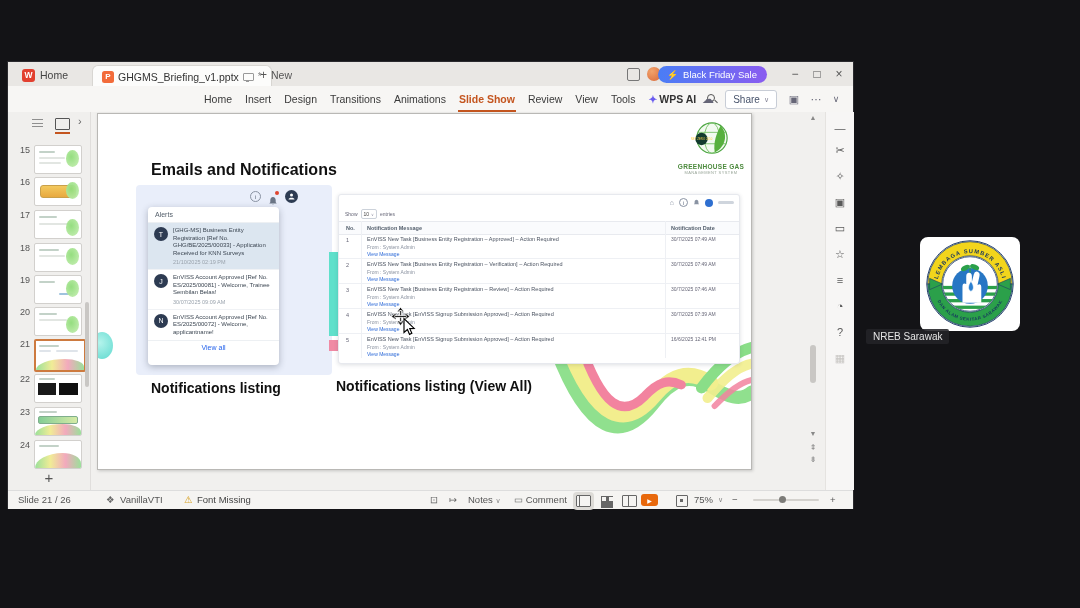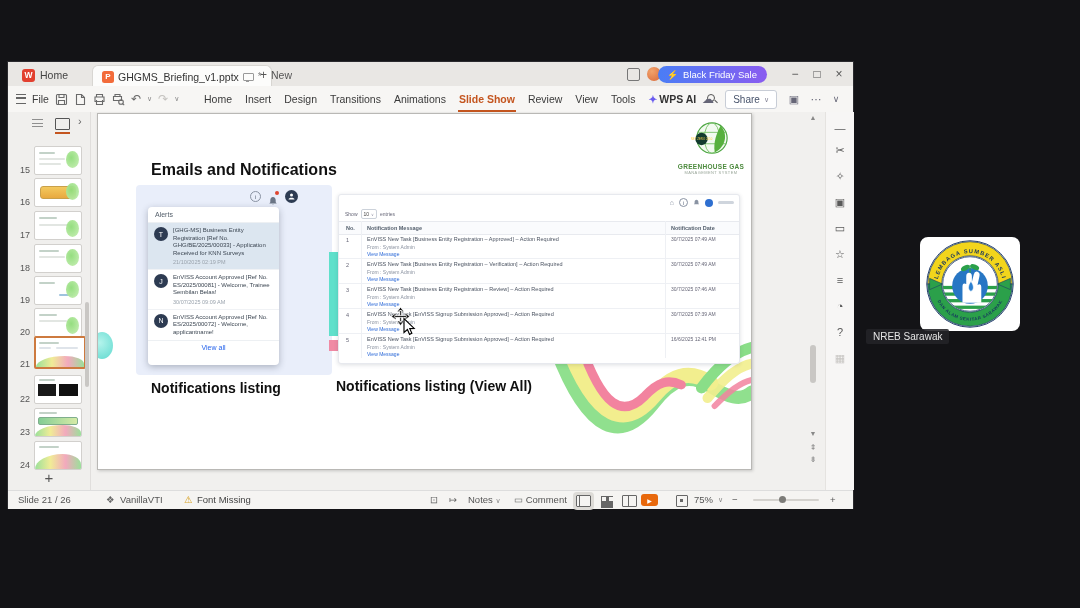--- a/index.html
+++ b/index.html
@@ -44,21 +44,21 @@
   .share-pill{top:4px;height:17px;border:1px solid #c8cdd6;border-radius:3px;background:#fff;color:#47536b;
               font-size:10px;display:flex;align-items:center;gap:4px;padding:0 7px}
   .mb-ico{top:0;height:26px;line-height:26px;color:#667;font-size:11px;text-align:center;width:18px}
   
   .workspace{left:0;top:50px;right:0;height:378px;background:#f1f0ee}
   .panel{left:0;top:0;width:82px;height:100%;background:#f0efed;border-right:1px solid #e0dedc}
   .p-ico-outline{left:24px;top:7px;width:11px;height:9px;background:repeating-linear-gradient(#777 0 1.2px,transparent 1.2px 3.6px);opacity:.8}
   .p-ico-slide{left:47px;top:6px;width:13px;height:10px;border:1.2px solid #555;border-radius:1px}
   .p-ico-slide::after{content:"";position:absolute;left:-1px;right:-1px;bottom:-5px;height:2px;background:#c4551f}
   .p-chev{left:70px;top:3px;color:#666;font-size:11px}
-  .titem{left:0;width:82px;height:30px;display:flex;align-items:flex-end}
+  .titem{left:0;width:82px;height:30px;display:flex;align-items:flex-start}
   .tnum{width:22px;text-align:right;padding-right:4px;font-size:9px;color:#555}
   .thumb{position:relative;width:46px;height:27px;background:#fff;border:1px solid #d2d0cd;border-radius:2px;overflow:hidden}
   .thumb.sel{border:2px solid #cd7a3f;width:48px;height:29px}
   .tl{position:absolute;background:#c3d2c8;height:2px;border-radius:1px}
   .blob{position:absolute;right:2px;top:4px;width:13px;height:17px;border-radius:50%;
         background:radial-gradient(ellipse at 40% 40%,#8fdc79,#c8efb4);opacity:.95}
   .blob.lo{top:auto;bottom:2px}
   .ybox{position:absolute;left:5px;top:7px;right:5px;bottom:7px;border-radius:3px;
         background:linear-gradient(#f3c95e,#e8a93f);border:1px solid #c9a04a}
   .dbox1{position:absolute;left:3px;top:8px;width:18px;height:12px;background:#191919}
@@ -171,43 +171,20 @@
     <div class="abs promo" style="right:86px">
       <span class="bolt">⚡</span>
       <span>Black Friday Sale</span>
     </div>
     <div class="abs tbtn" style="right:48px">−</div>
     <div class="abs tbtn" style="right:26px">□</div>
     <div class="abs tbtn" style="right:4px">×</div>
   </div>
 
   <div class="abs menubar">
-    <div class="abs filegrp">
-      <span class="hamb"></span>
-      <span>File</span>
-      <svg class="tbico" viewBox="0 0 13 13">
-        <rect x="1.5" y="1.5" width="10" height="10" rx="1"></rect>
-          <path d="M4 1.5 v3 h5 v-3 M3.5 11.5 v-4 h6 v4"></path>
-        </svg>
-      <svg class="tbico" viewBox="0 0 13 13">
-        <path d="M2.5 1.5 h5 l3 3 v7 h-8 z M7.5 1.5 v3 h3"></path>
-        </svg>
-      <svg class="tbico" viewBox="0 0 13 13">
-        <path d="M3.5 4 v-2.5 h6 v2.5 M2 4 h9 v4.5 h-9 z M3.5 7 v4.5 h6 v-4.5"></path>
-        </svg>
-      <svg class="tbico" viewBox="0 0 13 13">
-        <path d="M3 3.5 v-2 h5 v2 M1.5 3.5 h8 v4 h-8 z"></path>
-          <circle cx="9" cy="9" r="2.3"></circle>
-          <path d="M10.7 10.7 L12.2 12.2"></path>
-        </svg>
-      <span class="undo">↶</span>
-      <span class="caret-s">∨</span>
-      <span class="redo">↷</span>
-      <span class="caret-s">∨</span>
-    </div>
     <div class="abs menus">
       <span class="mi">Home</span>
       <span class="mi">Insert</span>
       <span class="mi">Design</span>
       <span class="mi">Transitions</span>
       <span class="mi">Animations</span>
       <span class="mi active">Slide Show</span>
       <span class="mi">Review</span>
       <span class="mi">View</span>
       <span class="mi">Tools</span>

